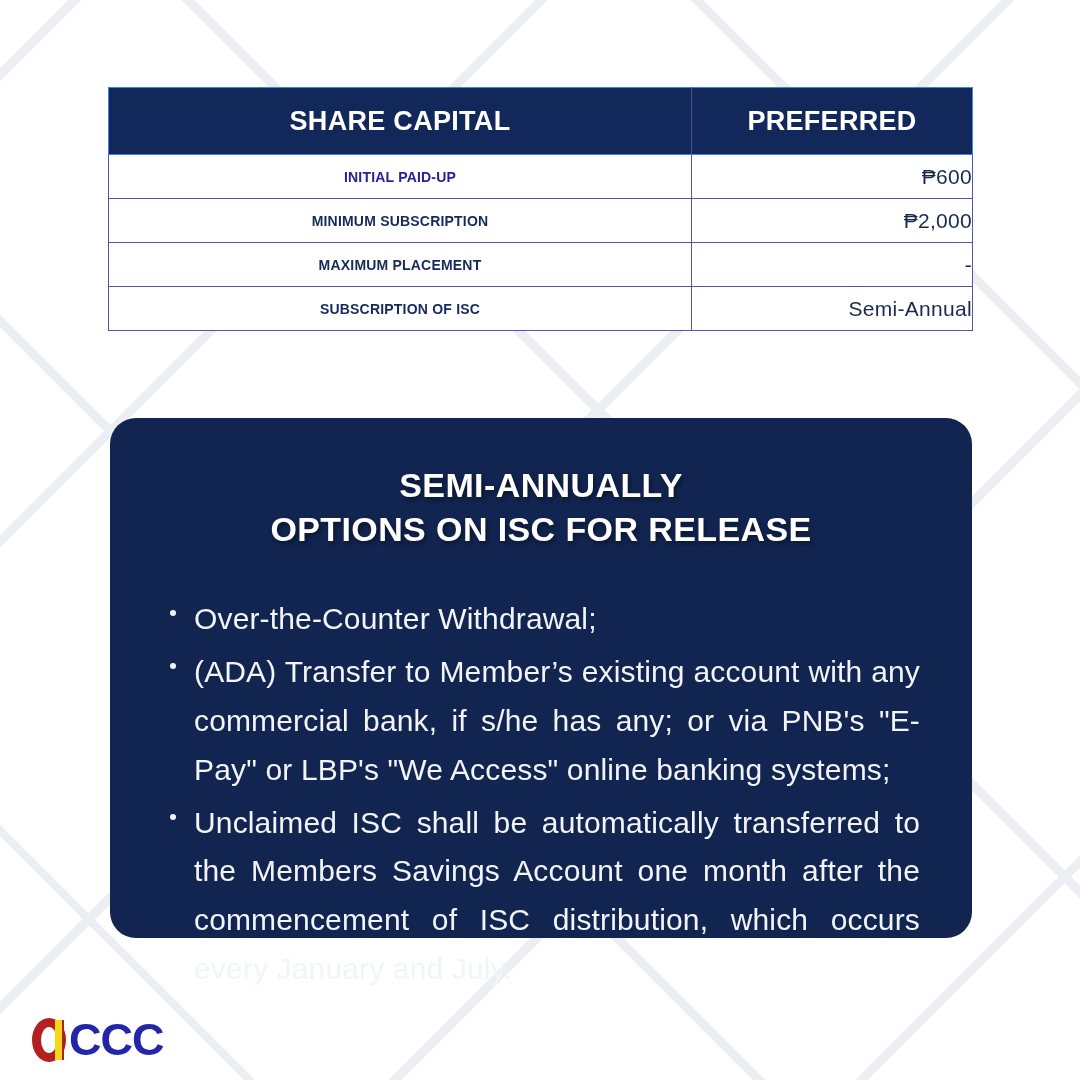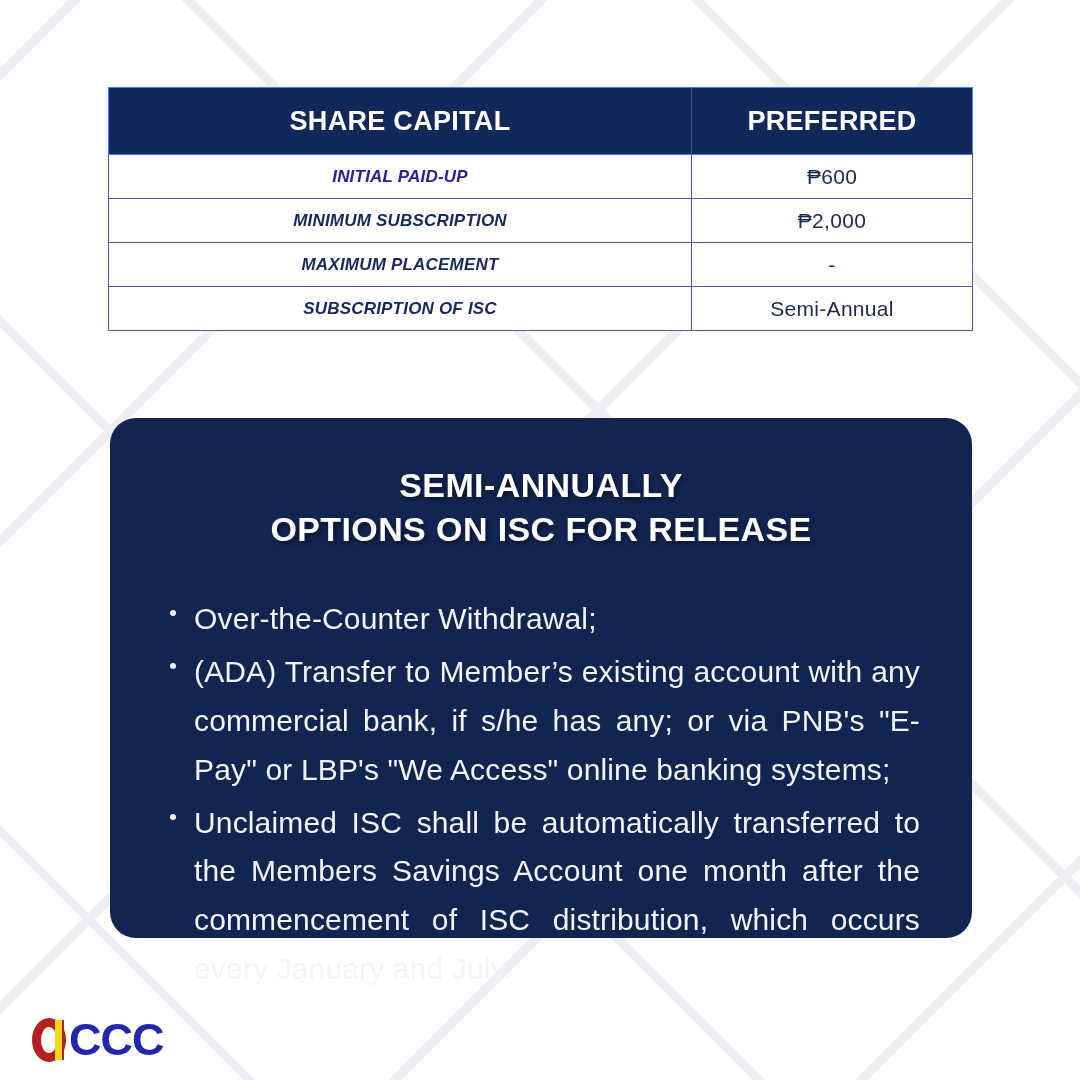--- a/index.html
+++ b/index.html
@@ -76,31 +76,31 @@
 
   .cap-table tbody td {
     background:#ffffff;
     height:44px;
     vertical-align:middle;
     text-align:center;
     border:1px solid #5456a0;
   }
   .cap-table tbody td.td-label {
     color:#15295c;
-    font-size:17px;
+    font-size:14px;
     font-weight:bold;
     letter-spacing:.2px;
-    font-style:italic;
   }
   .cap-table tbody tr:first-child td.td-label { color:#27219b; }
   .cap-table tbody td.td-value {
     color:#1a2a4e;
     font-size:21px;
     font-weight:400;
     letter-spacing:.3px;
+    text-align:right;
   }
 
   
   .info-card {
     position:absolute;
     left:110px;
     top:418px;
     width:862px;
     height:520px;
     background:#122551;

